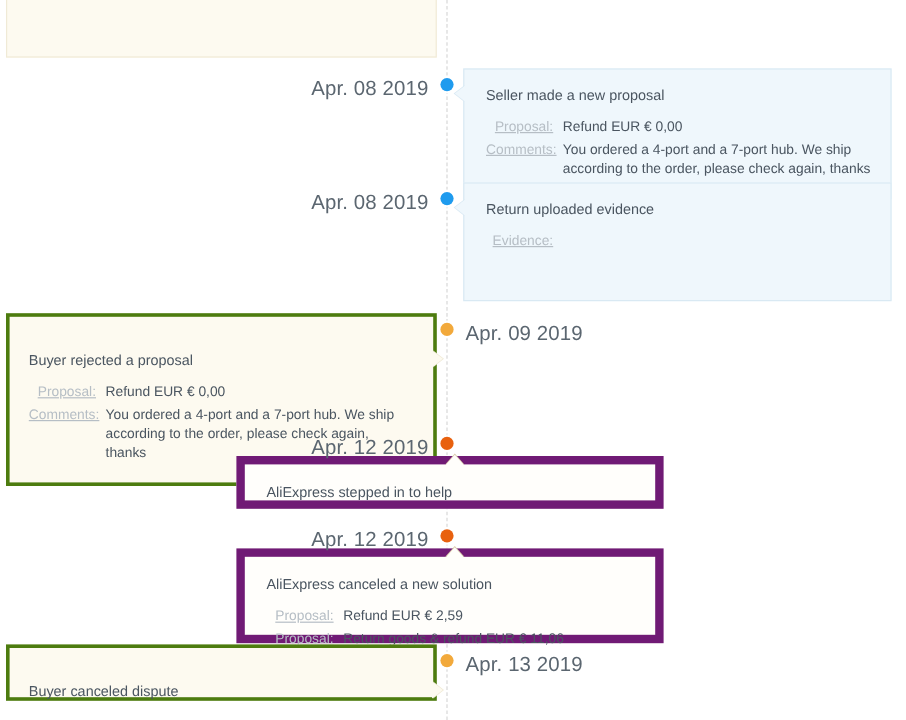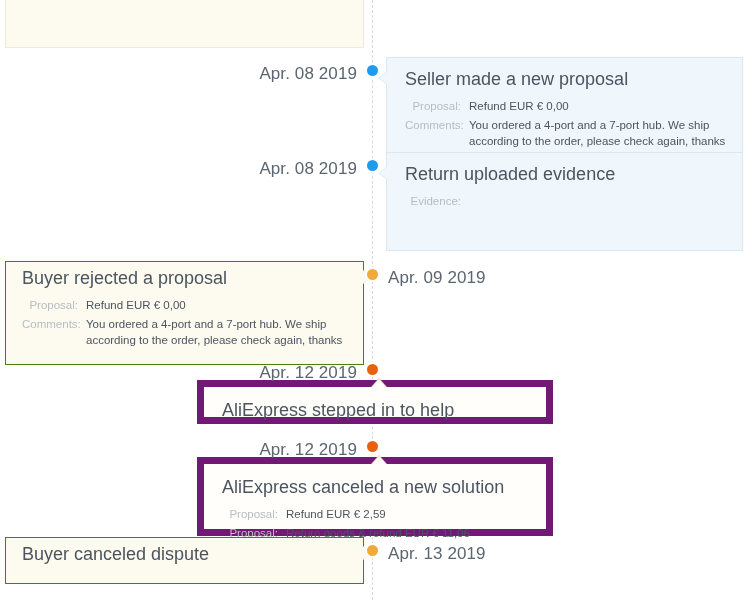--- a/index.html
+++ b/index.html
@@ -38,34 +38,35 @@
   }
   .date.rightcol{left:388px;text-align:left;}
 
   
   .card{
     position:absolute;
     box-sizing:border-box;
     z-index:2;
   }
   .card .title{
-    font-size:18px;
+    font-size:12px;
     color:#4a5560;
     line-height:16px;
   }
   .rows{margin-top:11px;}
   .row{display:flex;font-size:11.5px;line-height:16px;margin-bottom:3px;}
   .row .lab{
     color:#b6bec5;
     width:64px;
     min-width:64px;
     text-align:right;
     padding-right:8px;
     box-sizing:border-box;
     white-space:nowrap;
+    text-decoration:underline;
   }
   .row .val{color:#4a5560;flex:1;}
 
   
   .card.blue{
     background:#eff7fc;
     border:1px solid #d9e9f3;
     padding:13px 16px 13px 18px;
   }
   .card.blue .arrow,
@@ -73,22 +74,22 @@
     position:absolute;width:0;height:0;
     border-top:7px solid transparent;
     border-bottom:7px solid transparent;
   }
   .card.blue .arrow{left:-9px;border-right:9px solid #d9e9f3;}
   .card.blue .arrow-i{left:-8px;border-right:9px solid #eff7fc;}
 
   
   .card.cream{
     background:#fdfaf0;
-    border:1px solid #4d7c0f;
-    padding:8px 18px 13px 16px;
+    border:3px solid #4d7c0f;
+    padding:28px 18px 13px 16px;
   }
   .card.cream .arrow,
   .card.cream .arrow-i{
     position:absolute;width:0;height:0;
     border-top:7px solid transparent;
     border-bottom:7px solid transparent;
   }
   .card.cream .arrow{right:-9px;border-left:9px solid #f0ead6;}
   .card.cream .arrow-i{right:-8px;border-left:9px solid #fdfaf0;}
 

